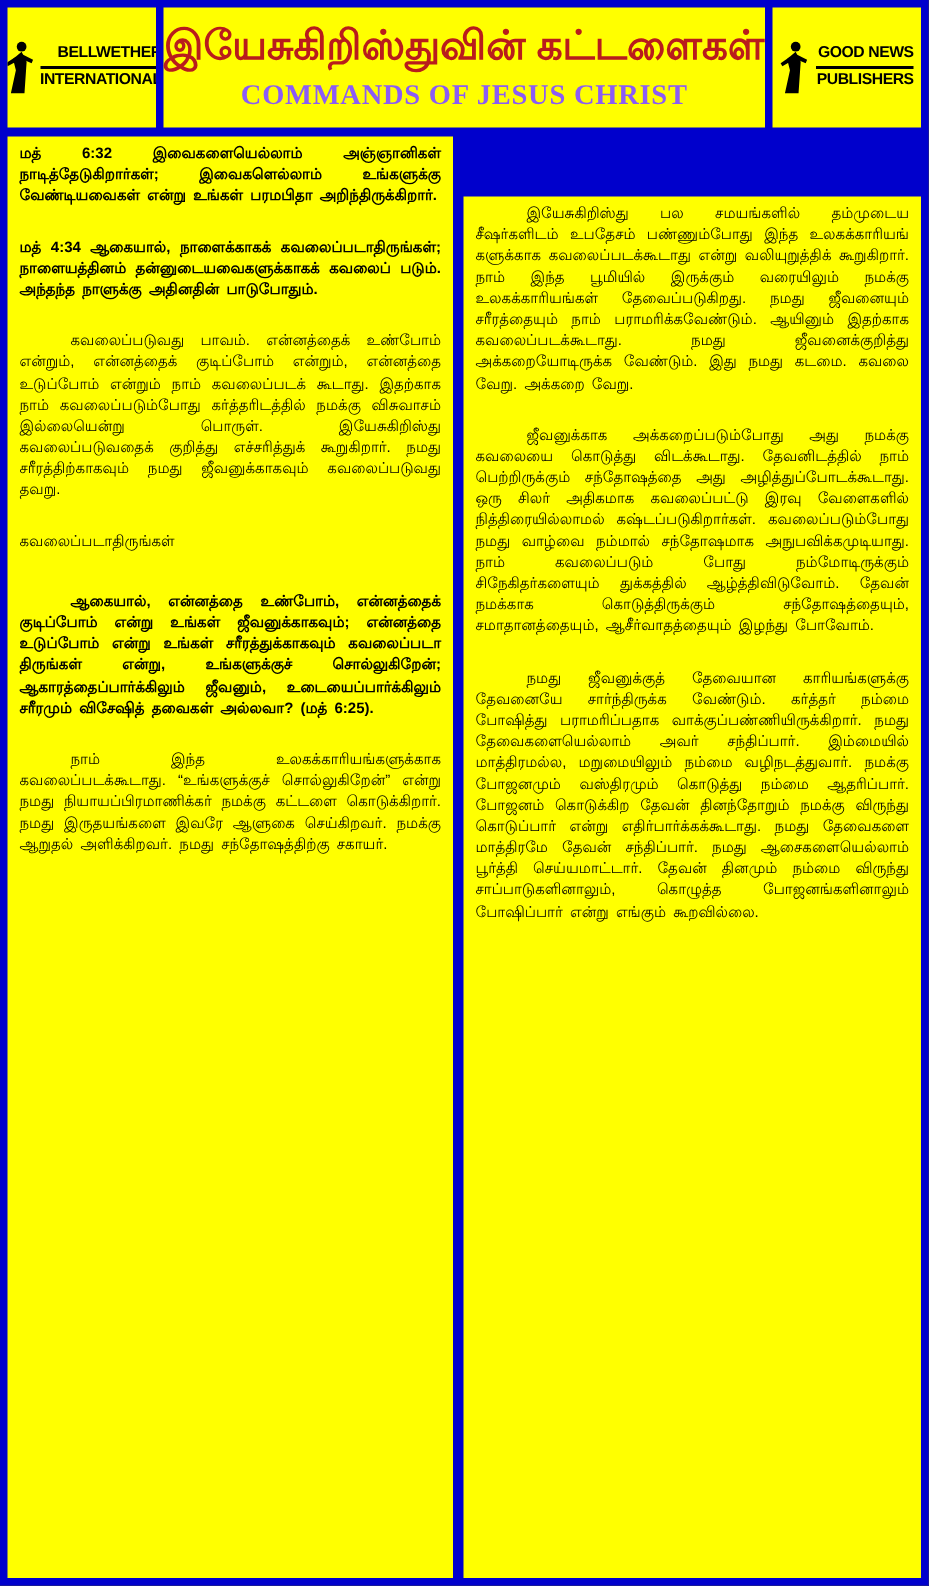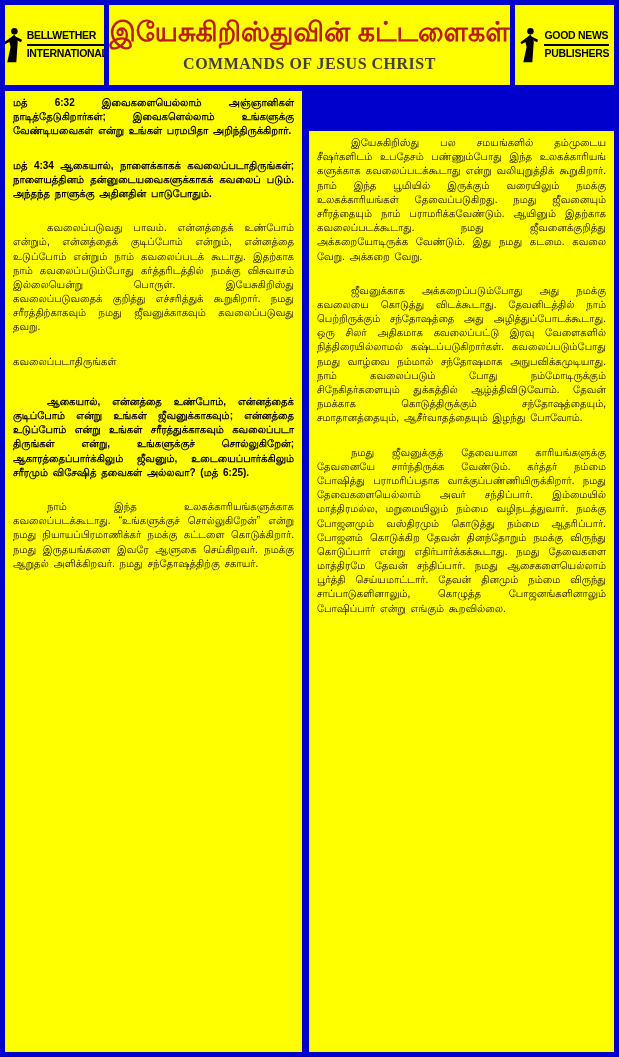--- a/index.html
+++ b/index.html
@@ -30,20 +30,21 @@
     align-items: center;
     justify-content: center;
     gap: 4px;
     overflow: hidden;
   }
   .logo-icon svg { display: block; }
   .logo-text {
     display: flex;
     flex-direction: column;
     line-height: 1.3;
+    text-align: right;
   }
   .logo-line {
     font-weight: 700;
     font-size: 10.5px;
     letter-spacing: -0.3px;
     color: #000;
     white-space: nowrap;
   }
   .logo-line.underlined {
     border-bottom: 2px solid #000;
@@ -60,23 +61,23 @@
     gap: 4px;
   }
   .title-tamil {
     font-size: 27px;
     font-weight: 700;
     color: #b91c1c;
     white-space: nowrap;
   }
   .title-english {
     font-family: "Liberation Serif", "DejaVu Serif", serif;
-    font-size: 16px;
+    font-size: 19px;
     font-weight: 700;
-    color: #404040;
+    color: #8b5cf6;
     letter-spacing: 0.5px;
     white-space: nowrap;
   }
   
   .columns {
     flex: 1;
     display: flex;
     gap: 7px;
     min-height: 0;
   }

